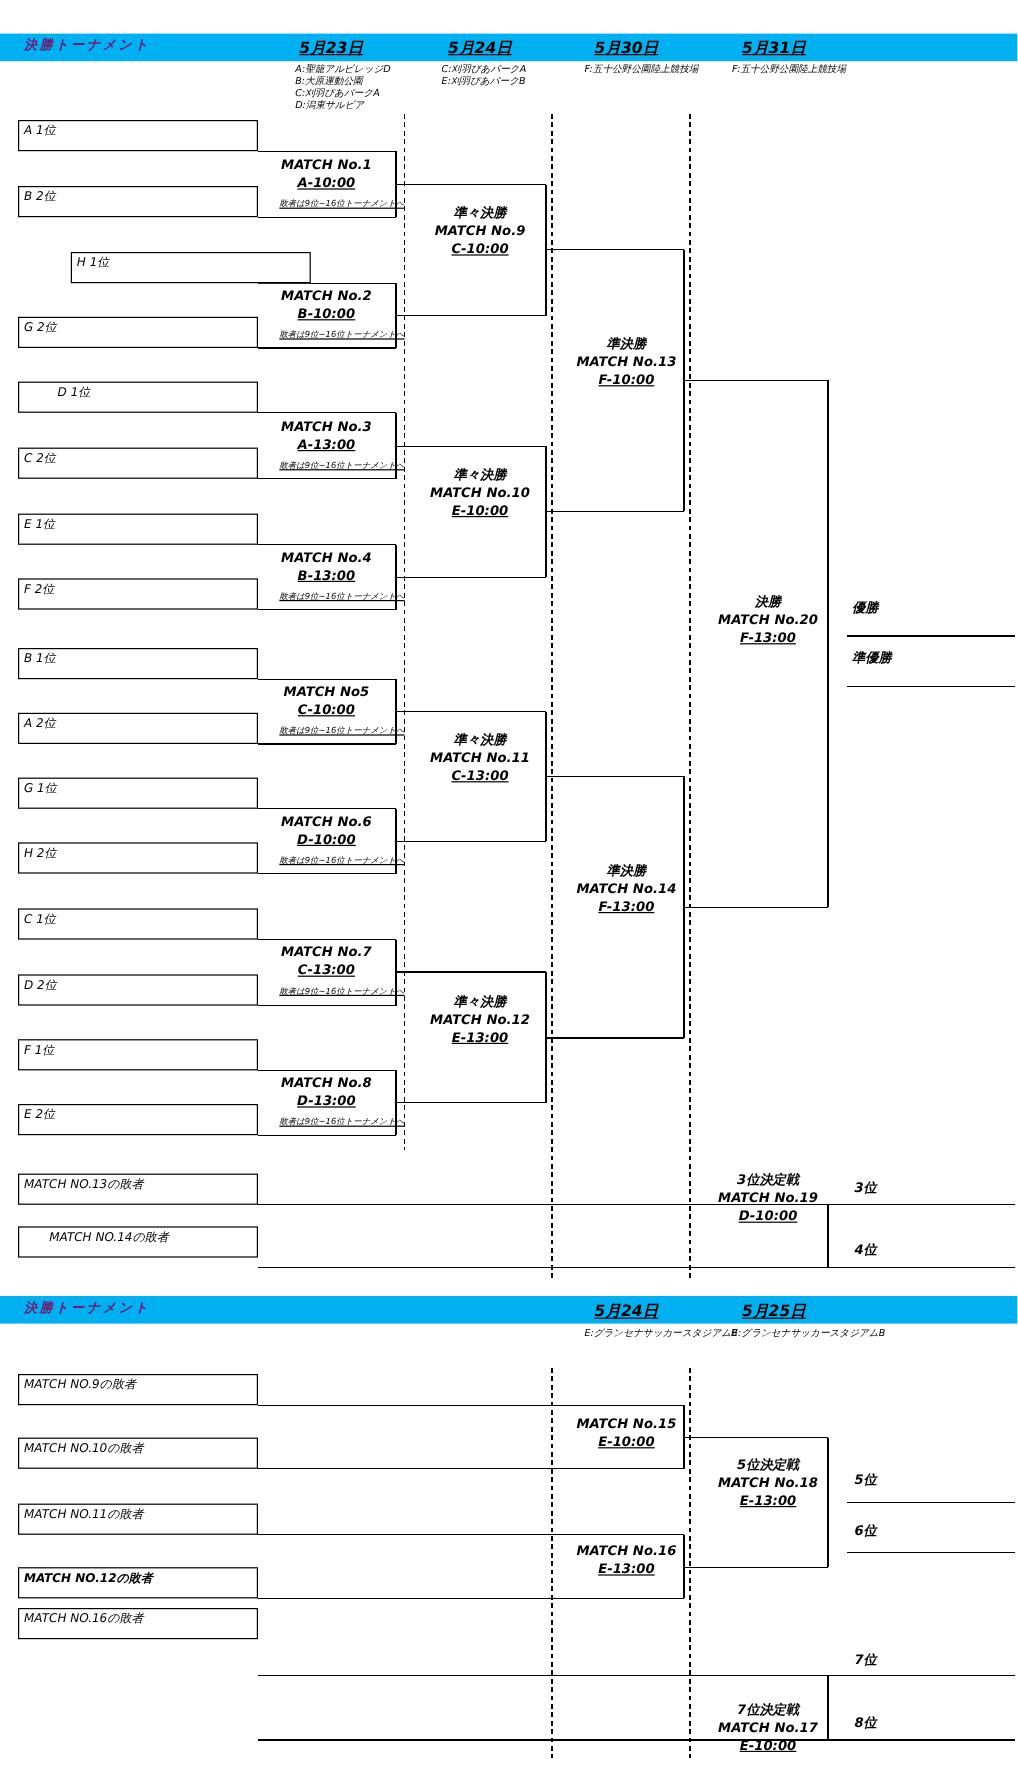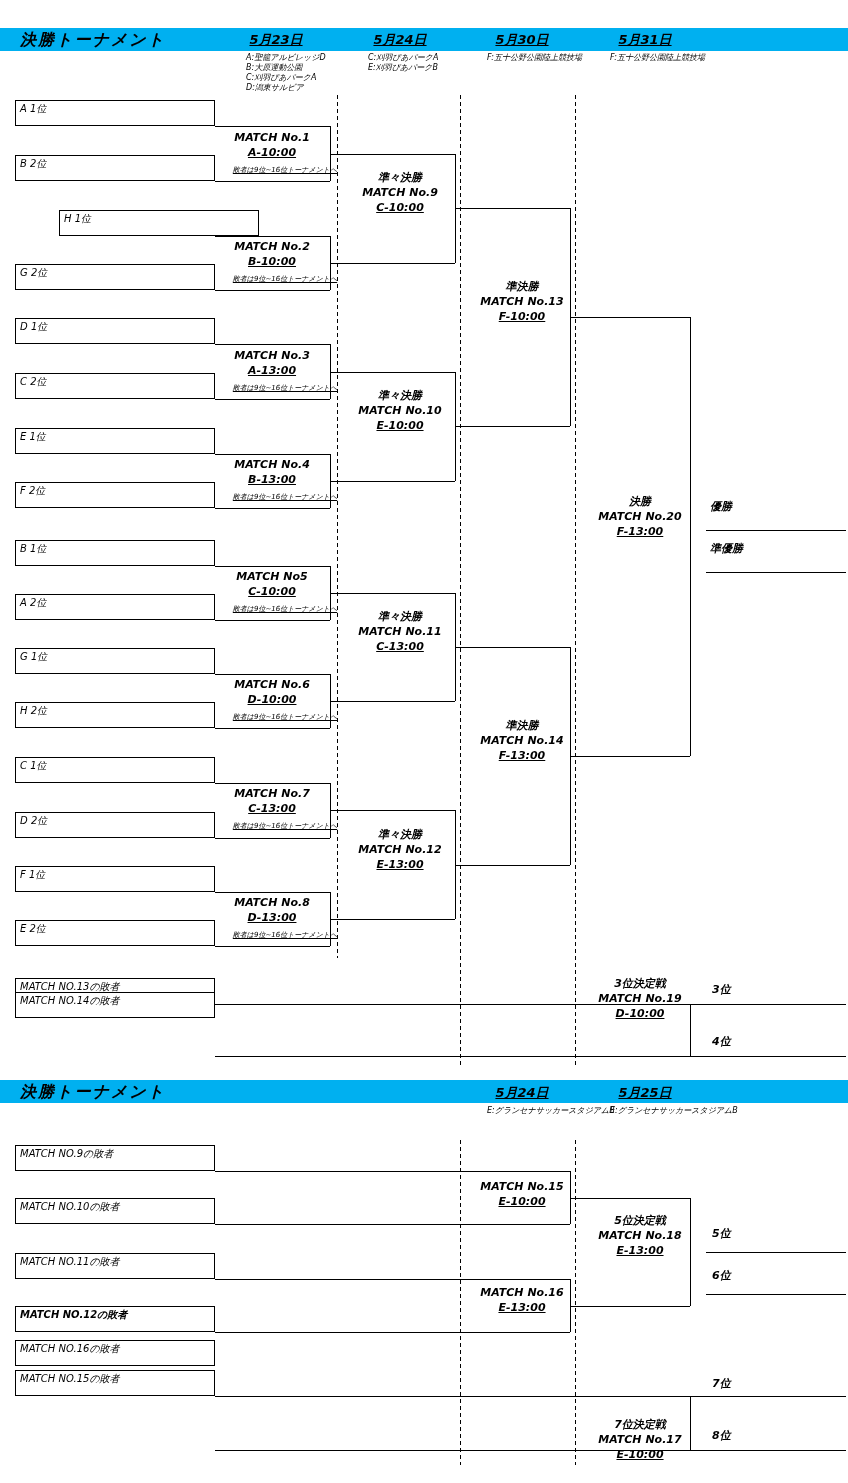--- a/index.html
+++ b/index.html
@@ -3,21 +3,21 @@
 <meta charset="utf-8">
 <style>
   *{margin:0;padding:0;box-sizing:border-box;}
   body{background:#ffffff;}
   .page{
     position:relative;width:848px;height:1483px;background:#fff;
     font-family:"DejaVu Sans","Liberation Sans",sans-serif;color:#000;overflow:hidden;
   }
   .lines{position:absolute;left:0;top:0;z-index:1;}
   .bar{position:absolute;left:0;width:848px;height:23px;z-index:2;}
-  .bar-title{position:absolute;left:20px;top:2px;font-size:16px;font-weight:bold;font-style:italic;color:#000000;letter-spacing:2px;white-space:nowrap;}
+  .bar-title{position:absolute;left:20px;top:2px;font-size:11px;font-weight:bold;font-style:italic;color:#701a75;letter-spacing:2px;white-space:nowrap;}
   .date{position:absolute;z-index:3;width:70px;text-align:center;font-size:13px;font-weight:bold;font-style:italic;text-decoration:underline;color:#000;white-space:nowrap;}
   .venues{position:absolute;z-index:2;font-size:8px;font-style:italic;line-height:10px;white-space:nowrap;}
   .box{position:absolute;left:15px;width:200px;height:26px;border:1px solid #000;background:#fff;z-index:2;}
   .box span{display:block;padding:1px 4px;font-size:10px;font-style:italic;white-space:nowrap;}
   .match{position:absolute;z-index:2;width:120px;text-align:center;font-weight:bold;font-style:italic;font-size:11px;}
   .match .row{height:15px;line-height:14px;white-space:nowrap;}
   .match .time{text-decoration:underline;}
   .note{position:absolute;z-index:2;width:120px;text-align:center;font-size:7px;font-style:italic;text-decoration:underline;white-space:nowrap;}
   .place{position:absolute;z-index:2;font-size:11px;font-weight:bold;font-style:italic;white-space:nowrap;}
 </style>
@@ -147,21 +147,21 @@
     </div>
   <div class="box" style="top:155px;">
       <span>B 2位</span>
     </div>
   <div class="box" style="top:210px;margin-left:44px;">
       <span>H 1位</span>
     </div>
   <div class="box" style="top:264px;">
       <span>G 2位</span>
     </div>
-  <div class="box" style="top:318px;">
+  <div class="box" style="top:318px;padding-left:28px;">
       <span>D 1位</span>
     </div>
   <div class="box" style="top:373px;">
       <span>C 2位</span>
     </div>
   <div class="box" style="top:428px;">
       <span>E 1位</span>
     </div>
   <div class="box" style="top:482px;">
       <span>F 2位</span>
@@ -187,21 +187,21 @@
   <div class="box" style="top:866px;">
       <span>F 1位</span>
     </div>
   <div class="box" style="top:920px;">
       <span>E 2位</span>
     </div>
 
   <div class="box" style="top:978px;">
       <span>MATCH NO.13の敗者</span>
     </div>
-  <div class="box" style="top:992px;">
+  <div class="box" style="top:1022px;padding-left:21px;">
       <span>MATCH NO.14の敗者</span>
     </div>
 
   <div class="match" style="left:212px;top:131px;">
     <div class="row">MATCH No.1</div>
     <div class="row time">A-10:00</div>
   </div>
   <div class="note" style="left:225px;top:165px;">敗者は9位~16位トーナメントへ</div>
 
   <div class="match" style="left:212px;top:240px;">
@@ -311,23 +311,20 @@
     </div>
   <div class="box" style="top:1198px;">
       <span>MATCH NO.10の敗者</span>
     </div>
   <div class="box" style="top:1253px;">
       <span>MATCH NO.11の敗者</span>
     </div>
   <div class="box" style="top:1306px;font-weight:bold;">
       <span>MATCH NO.12の敗者</span>
     </div>
-  <div class="box" style="top:1370px;">
-      <span>MATCH NO.15の敗者</span>
-    </div>
   <div class="box" style="top:1340px;">
       <span>MATCH NO.16の敗者</span>
     </div>
 
   <div class="match" style="left:462px;top:1180px;">
     <div class="row">MATCH No.15</div>
     <div class="row time">E-10:00</div>
   </div>
   <div class="match" style="left:462px;top:1286px;">
     <div class="row">MATCH No.16</div>

